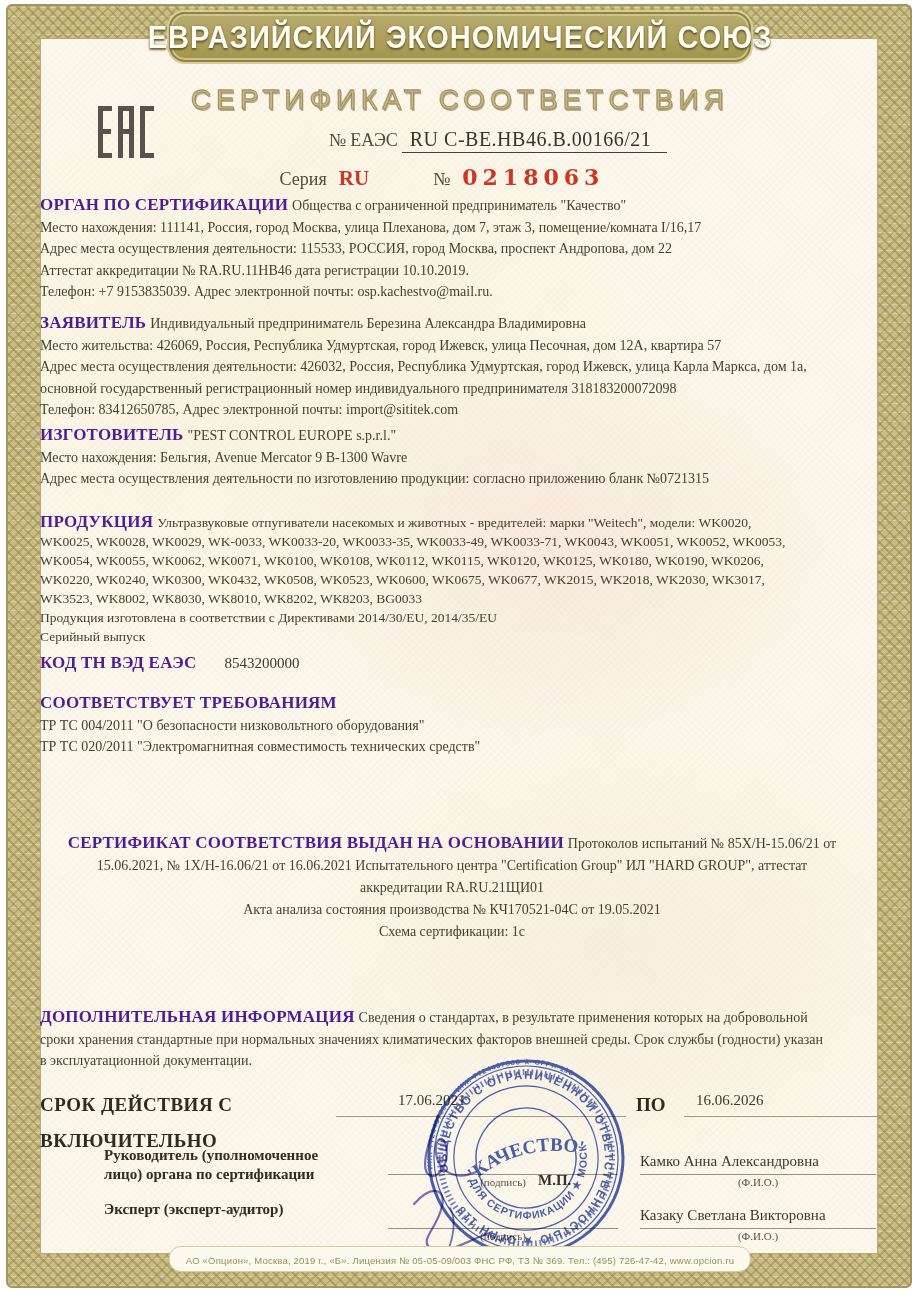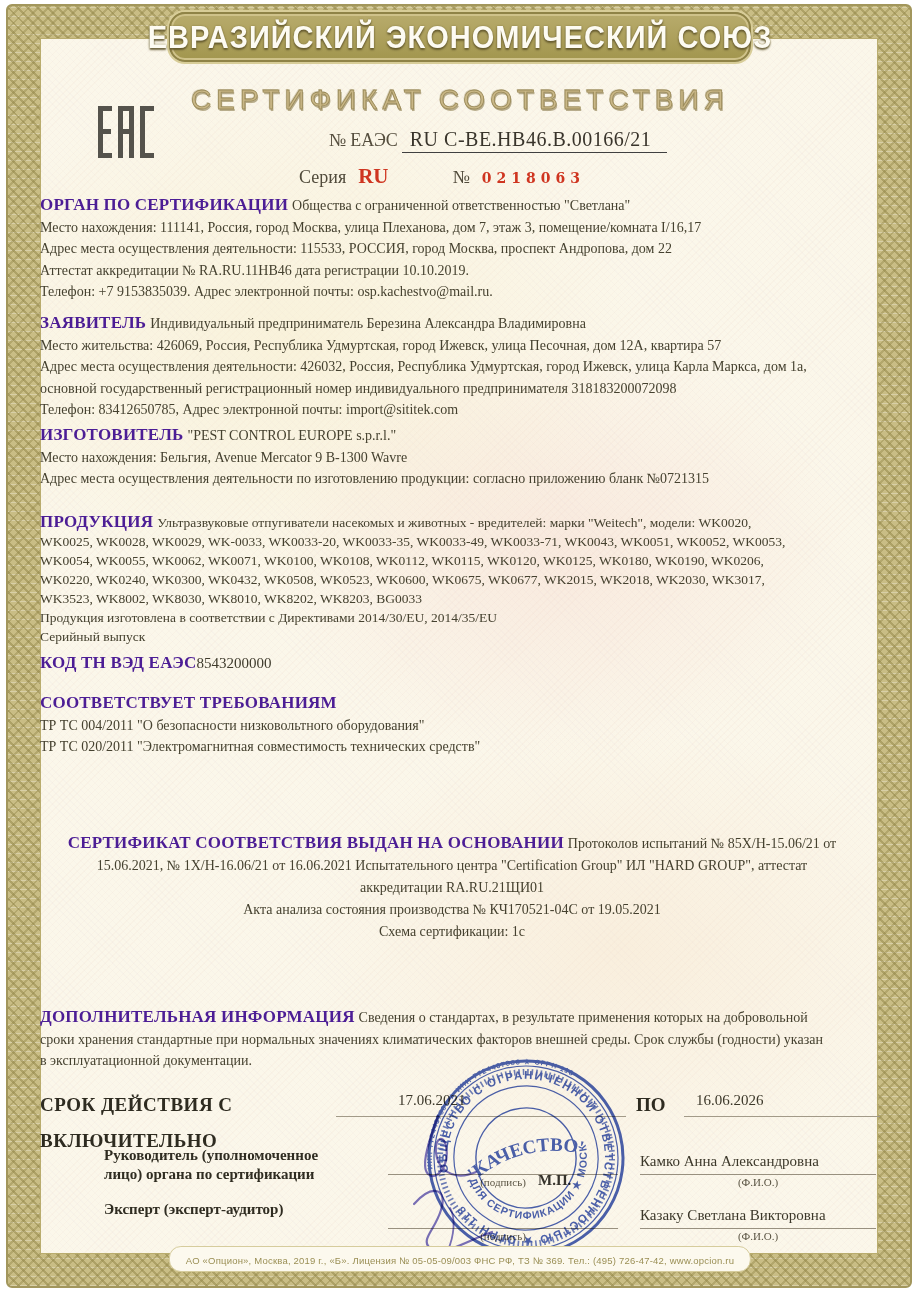--- a/index.html
+++ b/index.html
@@ -35,31 +35,31 @@
         letter-spacing:5px;-webkit-text-stroke:.8px #9a8a58;
         text-shadow:1px 2px 0 rgba(130,113,64,.55), -1px -1px 0 rgba(130,113,64,.3);}
   .num-line{position:absolute;top:128px;left:0;right:0;text-align:center;transform:translateX(38px);z-index:3;}
   .num-label{font-size:18px;color:#554e3e;}
   .num-value{font-size:20px;color:#39342b;border-bottom:1px solid #404040;padding:0 16px 2px 8px;letter-spacing:.5px;}
   .series-line{position:absolute;top:164px;left:0;right:0;display:flex;justify-content:center;
         align-items:baseline;gap:12px;transform:translateX(-18px);z-index:3;}
   .series-label{font-size:18px;color:#514b3b;}
   .series-value{font-weight:bold;font-size:21px;color:#cf3520;}
   .serial-no-sign{font-size:18px;color:#514b3b;margin-left:52px;}
-  .serial-number{font-family:"DejaVu Serif",serif;font-weight:bold;font-size:14px;color:#cf3520;letter-spacing:5px;}
+  .serial-number{font-family:"DejaVu Serif",serif;font-weight:bold;font-size:22px;color:#cf3520;letter-spacing:5px;}
   
   .sec{position:absolute;left:40px;width:824px;font-size:14px;line-height:21.5px;color:#45412f;z-index:3;}
   .sh{font-weight:bold;font-size:17px;letter-spacing:.2px;color:#4c1d95;}
   .si{margin-left:4px;}
   .sec-organ{top:194px;}
   .sec-zayav{top:312px;}
   .sec-izgot{top:424px;}
   .sec-prod{top:512px;font-size:13.5px;line-height:19px;}
   .sec-kod{top:652px;}
-  .sec-kod .kod-value{font-size:15px;color:#3f3b2c;}
+  .sec-kod .kod-value{font-size:15px;margin-left:28px;color:#3f3b2c;}
   .sec-sootv{top:692px;}
   .sec-vydan{top:832px;line-height:22px;text-align:center;}
   .sec-dop{top:1006px;}
   
   .validity{position:absolute;left:40px;top:1090px;width:830px;height:86px;z-index:3;color:#3c382a;}
   .v-from{position:absolute;left:0;top:4px;font-weight:bold;font-size:19px;letter-spacing:.5px;color:#2e2b20;}
   .v-incl{position:absolute;left:0;top:40px;font-weight:bold;font-size:19px;letter-spacing:.5px;color:#2e2b20;}
   .v-date1{position:absolute;left:358px;top:2px;font-size:15px;}
   .v-line1{position:absolute;left:296px;top:26px;width:290px;border-bottom:1px solid #a29a88;}
   .v-to{position:absolute;left:596px;top:4px;font-weight:bold;font-size:19px;color:#2e2b20;text-align:center;}
@@ -121,21 +121,21 @@
     <span class="num-value">RU C-BE.HB46.B.00166/21</span>
   </div>
   <div class="series-line">
     <span class="series-label">Серия</span>
     <span class="series-value">RU</span>
     <span class="serial-no-sign">№</span>
     <span class="serial-number">0218063</span>
   </div>
 
   <div class="sec sec-organ">
-    <span class="sh">ОРГАН ПО СЕРТИФИКАЦИИ</span><span class="si">Общества с ограниченной ответственностью "Светлана"</span>
+    <span class="sh">ОРГАН ПО СЕРТИФИКАЦИИ</span><span class="si">Общества с ограниченной предприниматель "Качество"</span>
     <div>Место нахождения: 111141, Россия, город Москва, улица Плеханова, дом 7, этаж 3, помещение/комната I/16,17</div>
     <div>Адрес места осуществления деятельности: 115533, РОССИЯ, город Москва, проспект Андропова, дом 22</div>
     <div>Аттестат аккредитации № RA.RU.11НВ46 дата регистрации 10.10.2019.</div>
     <div>Телефон: +7 9153835039. Адрес электронной почты: osp.kachestvo@mail.ru.</div>
   </div>
 
   <div class="sec sec-zayav">
     <span class="sh">ЗАЯВИТЕЛЬ</span><span class="si">Индивидуальный предприниматель Березина Александра Владимировна</span>
     <div>Место жительства: 426069, Россия, Республика Удмуртская, город Ижевск, улица Песочная, дом 12А, квартира 57</div>
     <div>Адрес места осуществления деятельности: 426032, Россия, Республика Удмуртская, город Ижевск, улица Карла Маркса, дом 1а,</div>

